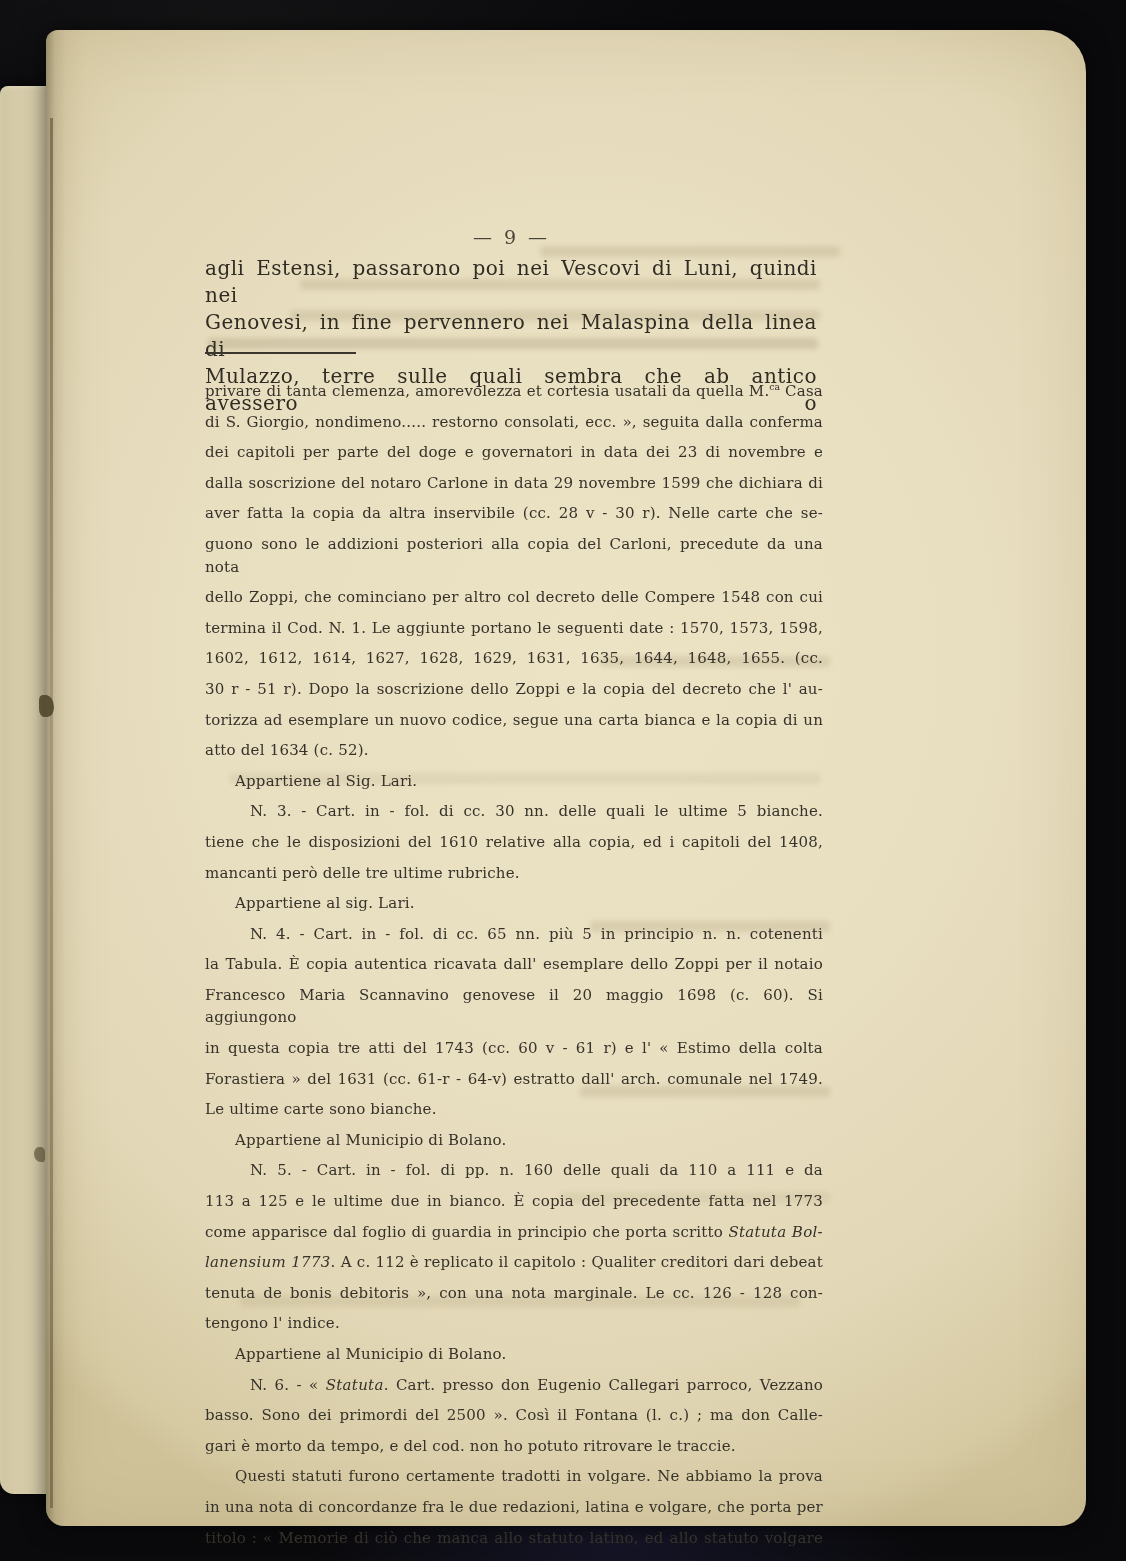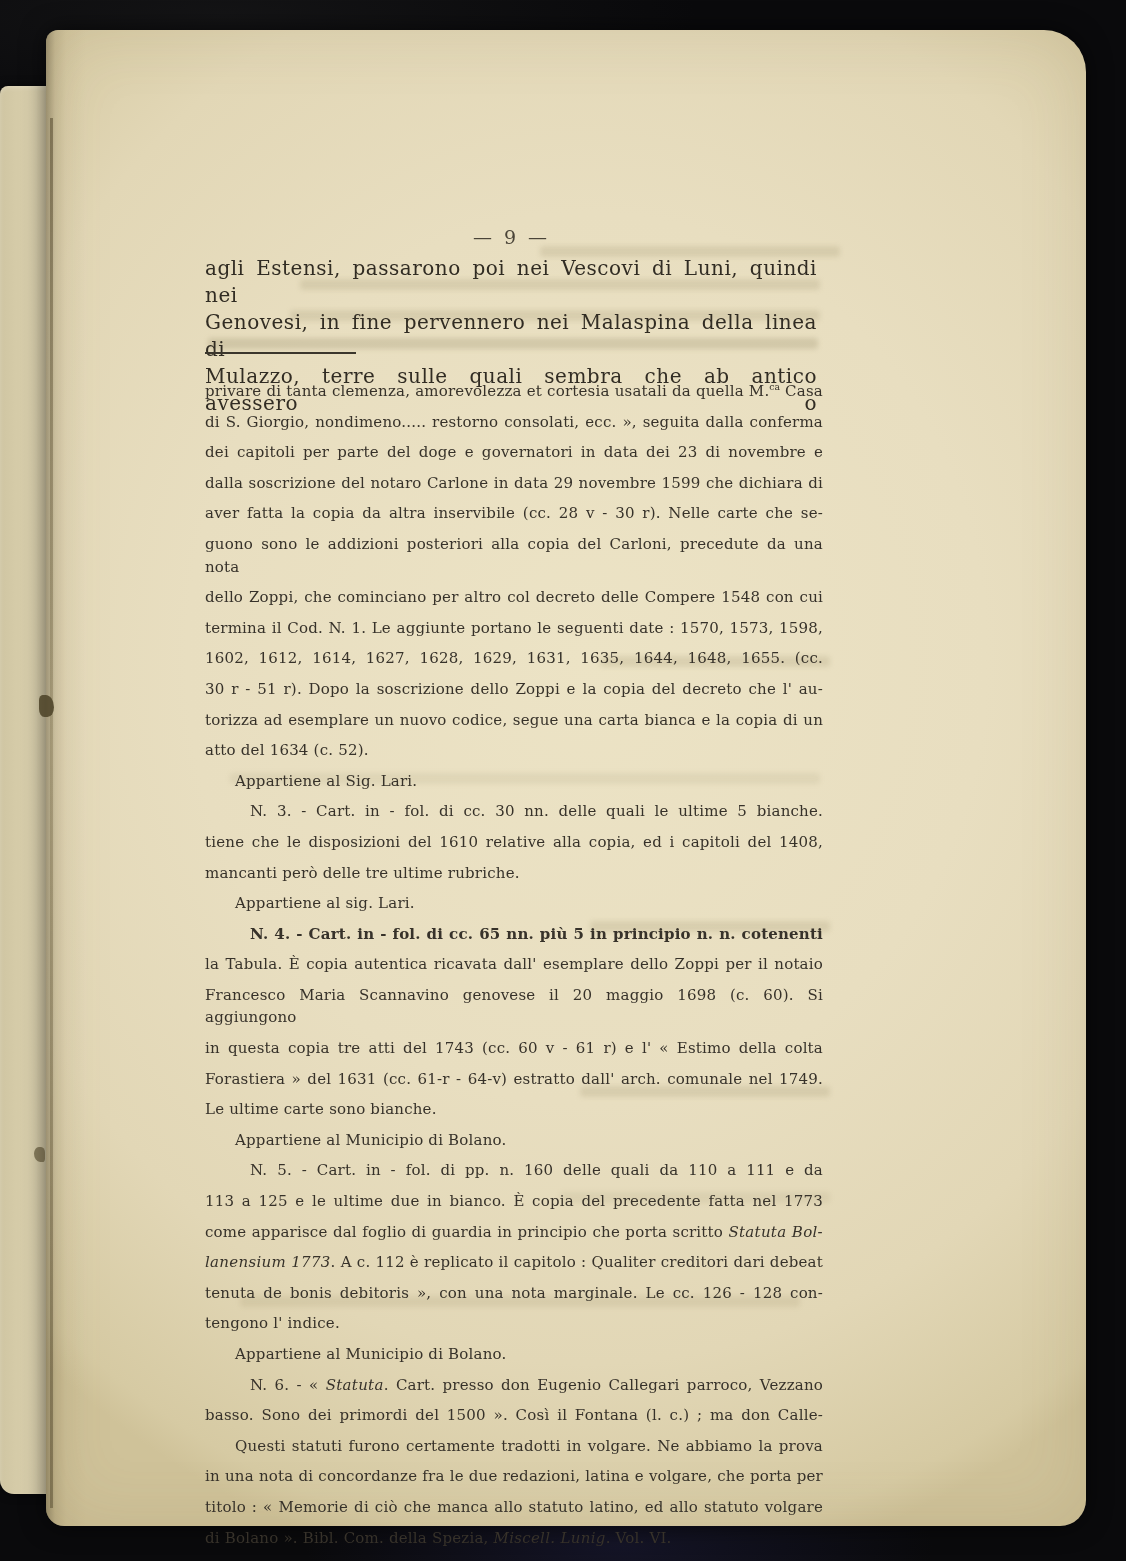--- a/index.html
+++ b/index.html
@@ -145,21 +145,21 @@
     </div>
     <div class="fn-para" style="margin-top: 4px;">
       <div class="fn-ln" style="padding-left: 45px;">N. 3. - Cart. in - fol. di cc. 30 nn. delle quali le ultime 5 bianche.</div>
       <div class="fn-ln">tiene che le disposizioni del 1610 relative alla copia, ed i capitoli del 1408,</div>
       <div class="fn-ln end">mancanti però delle tre ultime rubriche.</div>
     </div>
     <div class="fn-para" style="margin-top: 2px;">
       <div class="fn-ln end" style="padding-left: 30px;">Appartiene al sig. Lari.</div>
     </div>
     <div class="fn-para" style="margin-top: 4px;">
-      <div class="fn-ln" style="padding-left: 45px; font-weight: bold;">N. 4. - Cart. in - fol. di cc. 65 nn. più 5 in principio n. n. cotenenti</div>
+      <div class="fn-ln" style="padding-left: 45px;">N. 4. - Cart. in - fol. di cc. 65 nn. più 5 in principio n. n. cotenenti</div>
       <div class="fn-ln">la Tabula. È copia autentica ricavata dall' esemplare dello Zoppi per il notaio</div>
       <div class="fn-ln">Francesco Maria Scannavino genovese il 20 maggio 1698 (c. 60). Si aggiungono</div>
       <div class="fn-ln">in questa copia tre atti del 1743 (cc. 60 v - 61 r) e l' « Estimo della colta</div>
       <div class="fn-ln">Forastiera » del 1631 (cc. 61-r - 64-v) estratto dall' arch. comunale nel 1749.</div>
       <div class="fn-ln end">Le ultime carte sono bianche.</div>
     </div>
     <div class="fn-para" style="margin-top: 2px;">
       <div class="fn-ln end" style="padding-left: 30px;">Appartiene al Municipio di Bolano.</div>
     </div>
     <div class="fn-para" style="margin-top: 4px;">
@@ -168,21 +168,22 @@
       <div class="fn-ln">come apparisce dal foglio di guardia in principio che porta scritto <i>Statuta Bol-</i></div>
       <div class="fn-ln"><i>lanensium 1773</i>. A c. 112 è replicato il capitolo : Qualiter creditori dari debeat</div>
       <div class="fn-ln">tenuta de bonis debitoris », con una nota marginale. Le cc. 126 - 128 con-</div>
       <div class="fn-ln end">tengono l' indice.</div>
     </div>
     <div class="fn-para" style="margin-top: 2px;">
       <div class="fn-ln end" style="padding-left: 30px;">Appartiene al Municipio di Bolano.</div>
     </div>
     <div class="fn-para" style="margin-top: 4px;">
       <div class="fn-ln" style="padding-left: 45px;">N. 6. - « <i>Statuta</i>. Cart. presso don Eugenio Callegari parroco, Vezzano</div>
-      <div class="fn-ln">basso. Sono dei primordi del 1500 ». Così il Fontana (l. c.) ; ma don Calle-</div>
+      <div class="fn-ln">basso. Sono dei primordi del 2500 ». Così il Fontana (l. c.) ; ma don Calle-</div>
+      <div class="fn-ln end">gari è morto da tempo, e del cod. non ho potuto ritrovare le traccie.</div>
     </div>
     <div class="fn-para" style="margin-top: 6px;">
       <div class="fn-ln" style="padding-left: 30px;">Questi statuti furono certamente tradotti in volgare. Ne abbiamo la prova</div>
       <div class="fn-ln">in una nota di concordanze fra le due redazioni, latina e volgare, che porta per</div>
       <div class="fn-ln">titolo : « Memorie di ciò che manca allo statuto latino, ed allo statuto volgare</div>
       <div class="fn-ln end">di Bolano ». Bibl. Com. della Spezia, <i>Miscell. Lunig</i>. Vol. VI.</div>
     </div>
   </div>
 
 </body></html>

